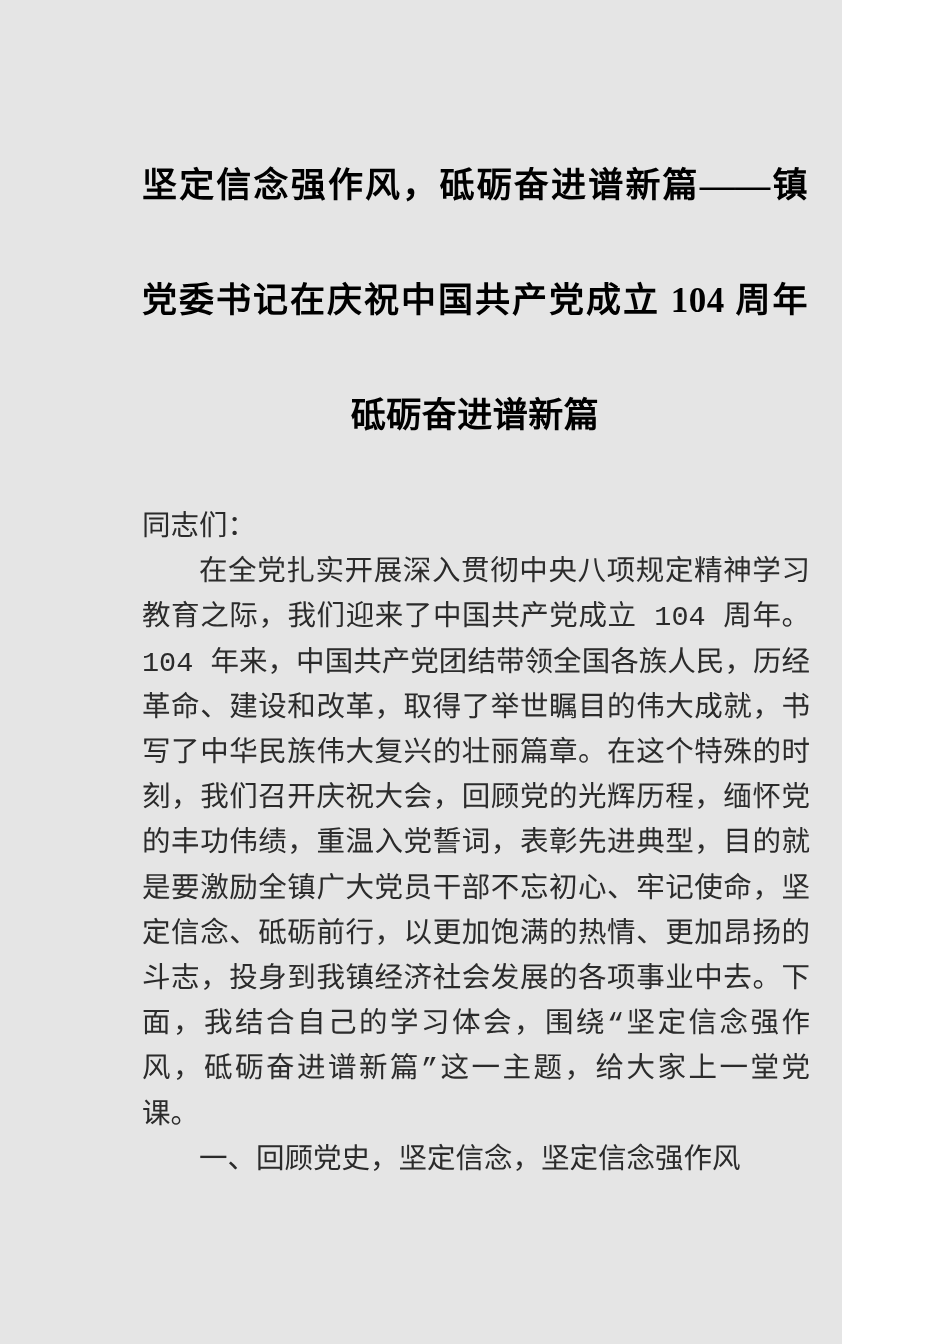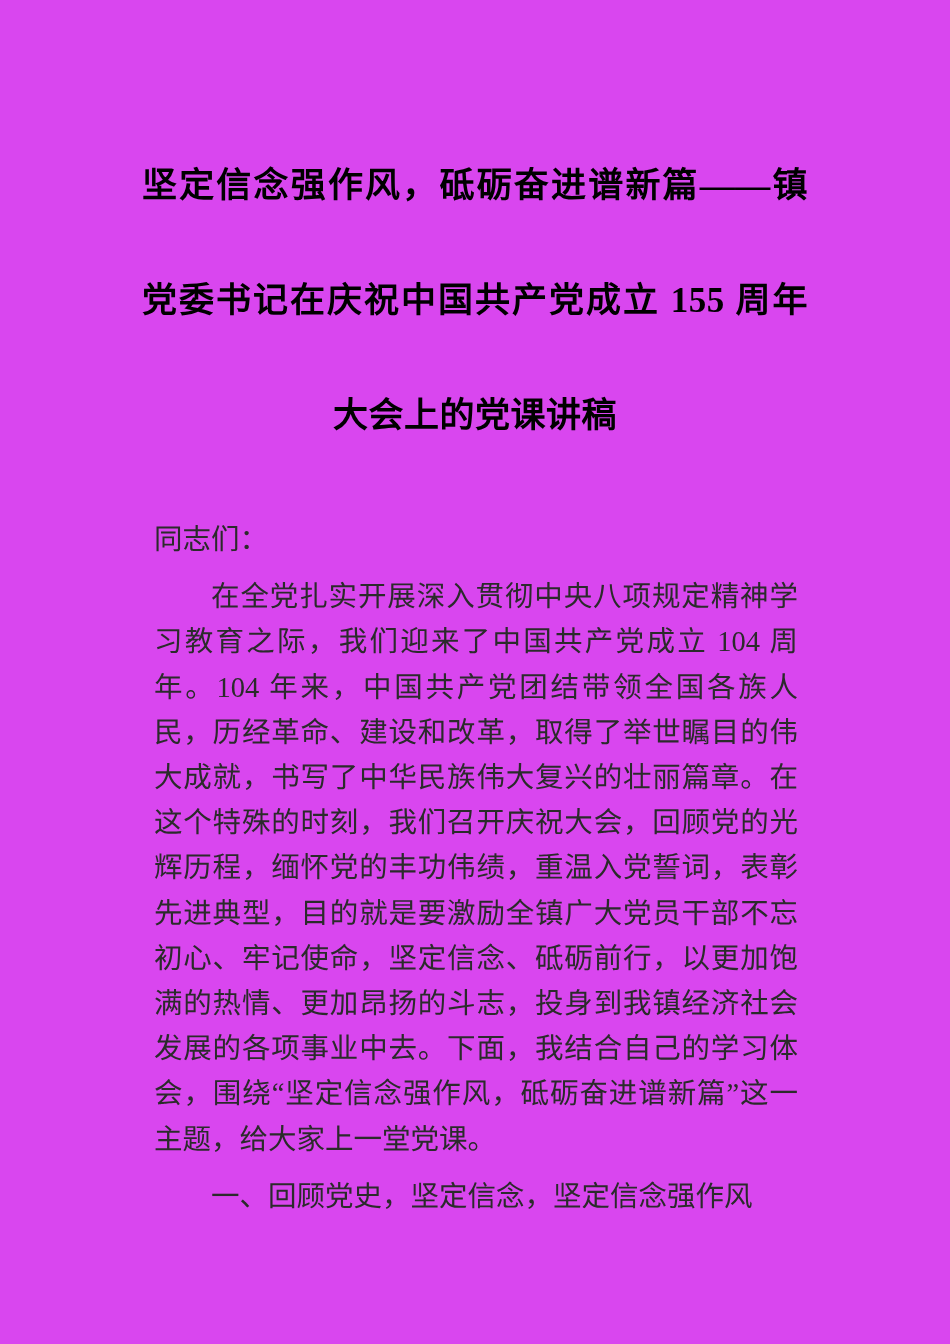--- a/index.html
+++ b/index.html
@@ -4,23 +4,23 @@
 <title>党课讲稿</title>
 <style>
   html, body {
     margin: 0;
     padding: 0;
     background: #ffffff;
   }
 
   .page {
     position: relative;
-    width: 950px;
+    width: 842px;
     height: 1344px;
-    background: #d946ef;
+    background: #e5e5e5;
     overflow: hidden;
     box-sizing: border-box;
     font-family: "Liberation Serif", "DejaVu Serif", serif;
   }
 
   
   .doc-title {
     position: absolute;
     left: 142px;
     top: 128px;
@@ -59,24 +59,25 @@
     width: 668px;
     font-family: "Liberation Serif", "DejaVu Serif", serif;
     font-size: 28.5px;
     line-height: 45.2px;
     color: #2b2b2b;
     text-align: justify;
     text-justify: inter-ideograph;
   }
 
   .body-block p {
-    margin: 12px;
+    margin: 0;
     padding: 0;
     text-align: justify;
     text-justify: inter-ideograph;
+    font-family: Liberation Mono, monospace;
   }
 
   .salutation {
     text-indent: 0;
   }
 
   .para {
     text-indent: 2em;
   }
 
@@ -89,22 +90,22 @@
     text-indent: 2em;
   }
 </style>
 </head>
 <body>
 
 <div class="page">
 
   <div class="doc-title">
     <span class="title-line full">坚定信念强作风，砥砺奋进谱新篇——镇</span>
-    <span class="title-line full">党委书记在庆祝中国共产党成立 155 周年</span>
-    <span class="title-line center">大会上的党课讲稿</span>
+    <span class="title-line full">党委书记在庆祝中国共产党成立 104 周年</span>
+    <span class="title-line center">砥砺奋进谱新篇</span>
   </div>
 
   <div class="body-block">
 
     <p class="salutation">同志们：</p>
 
     <p class="para">在全党扎实开展深入贯彻中央八项规定精神学习教育之际，我们迎来了中国共产党成立 104 周年。104 年来，中国共产党团结带领全国各族人民，历经革命、建设和改革，取得了举世瞩目的伟大成就，书写了中华民族伟大复兴的壮丽篇章。在这个特殊的时刻，我们召开庆祝大会，回顾党的光辉历程，缅怀党的丰功伟绩，重温入党誓词，表彰先进典型，目的就是要激励全镇广大党员干部不忘初心、牢记使命，坚定信念、砥砺前行，以更加饱满的热情、更加昂扬的斗志，投身到我镇经济社会发展的各项事业中去。下面，我结合自己的学习体会，围绕“坚定信念强作风，砥砺奋进谱新篇”这一主题，给大家上一堂党课。</p>
 
     <p class="section-heading">一、回顾党史，坚定信念，坚定信念强作风</p>
 

